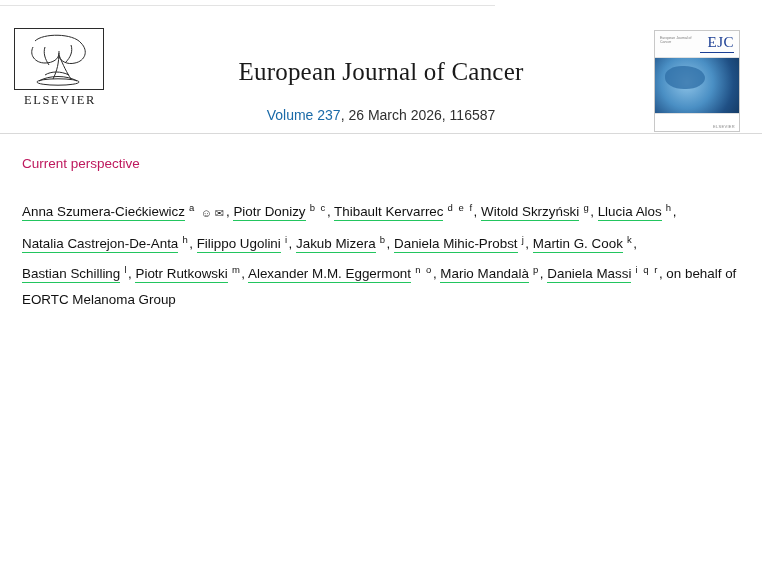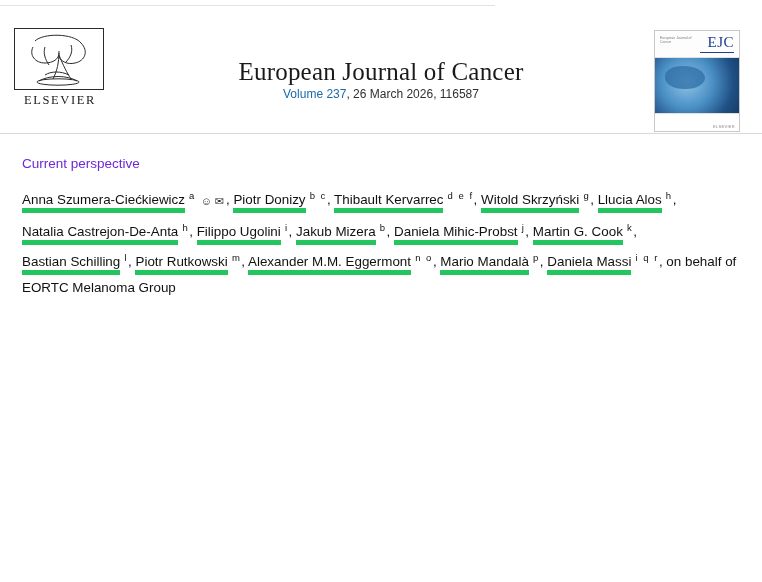--- a/index.html
+++ b/index.html
@@ -72,22 +72,22 @@
     top: 52px;
     text-align: center;
   }
   .journal-title {
     font-family: "Liberation Serif", serif;
     font-size: 25px;
     color: #1a1a1a;
     letter-spacing: 0.2px;
   }
   .journal-meta {
-    margin-top: 1px;
-    font-size: 12px;
+    margin-top: 21px;
+    font-size: 14px;
     color: #303030;
   }
   .journal-meta a {
     color: #1a6aa8;
     text-decoration: none;
   }
 
   .ejc-cover {
     position: absolute;
     right: 22px;
@@ -168,22 +168,22 @@
     color: #8a8a8a;
     letter-spacing: 0.3px;
   }
 
   
   .article {
     padding: 22px 20px 0 22px;
   }
   .article-type {
     font-size: 13.5px;
-    color: #6d28d9;
-    margin-bottom: 12px;
+    color: #be185d;
+    margin-bottom: 24px;
   }
   .article-title {
     font-family: "Liberation Serif", serif;
     font-size: 30px;
     line-height: 39px;
     color: #0b0b0b;
     font-weight: normal;
     margin: 0 0 26px 0;
     max-width: 640px;
   }
@@ -193,21 +193,21 @@
     font-size: 13.4px;
     line-height: 25.5px;
     color: #111111;
     max-width: 740px;
   }
   .author {
     white-space: nowrap;
     display: inline;
   }
   .author .nm {
-    border-bottom: 5px solid #22c55e;
+    border-bottom: 1px solid #22c55e;
     padding-bottom: 1px;
     text-align: right;
   }
   .author .aff {
     font-size: 9.5px;
     vertical-align: super;
     letter-spacing: 1.5px;
     color: #111111;
   }
   .sep {

